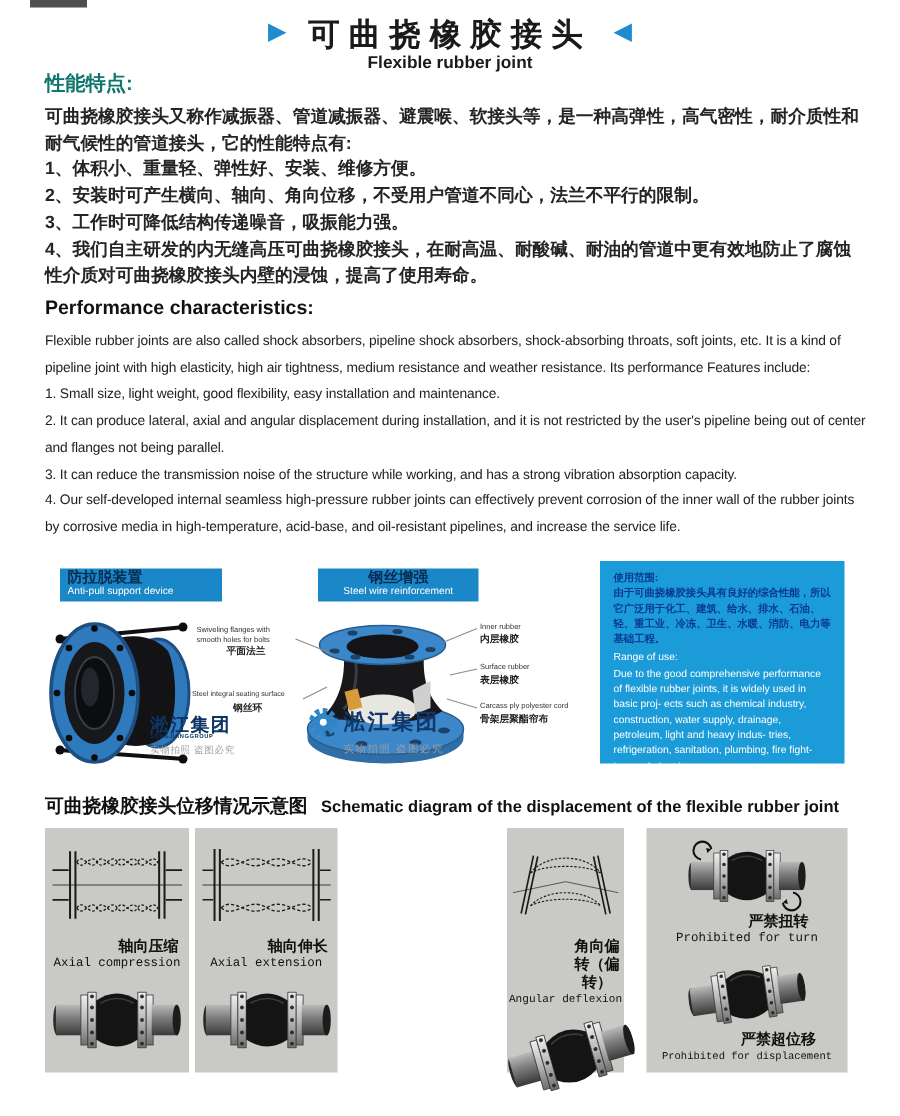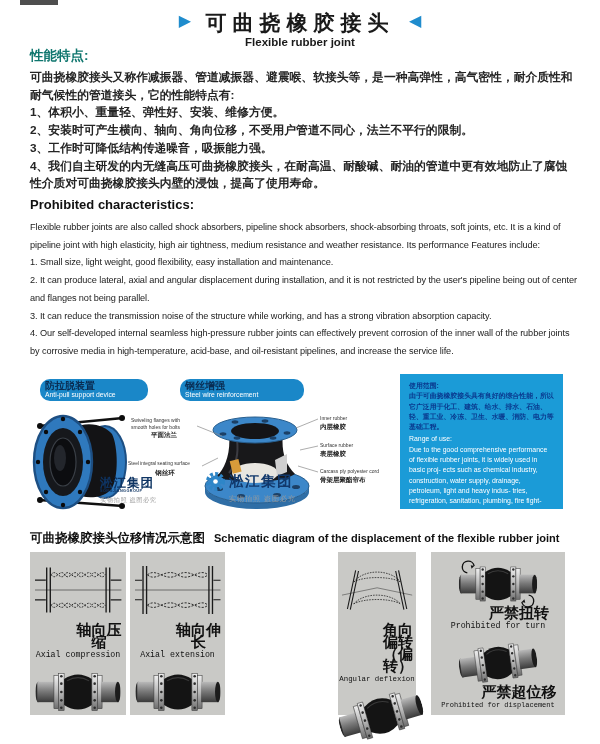--- a/index.html
+++ b/index.html
@@ -12,25 +12,25 @@
   #title-row{left:0;top:9px;width:600px;text-align:center;}
   #title-row .arrow{color:#1f8ccd;font-size:16px;vertical-align:4px;}
   #title-row .t{font-size:21px;font-weight:700;letter-spacing:6px;color:#1a1a1a;margin:16px 10px;}
   #subtitle{left:0;top:36px;width:600px;text-align:center;font-size:11.5px;font-weight:700;color:#1a1a1a;}
   
   #cn-head{left:30px;top:47px;font-size:13.5px;font-weight:700;color:#0f766e;}
   #cn-block{left:30px;top:69px;width:547px;font-size:11.8px;line-height:17.7px;font-weight:600;color:#252525;}
   #en-head{left:30px;top:197px;font-size:13px;font-weight:700;color:#111;}
   #en-block{left:30px;top:219px;width:547px;font-size:9.2px;letter-spacing:-0.1px;line-height:17.7px;color:#222;}
   
-  .chip{height:22px;background:#1a87c8;padding:1px 5px 12px 5px;box-sizing:border-box;border-radius:10px;}
+  .chip{height:22px;background:#1a87c8;padding:1px 5px 12px 5px;box-sizing:border-box;}
   .chip .c1{font-size:10px;font-weight:700;color:#092c52;line-height:11px;}
   .chip .c2{font-size:6.8px;color:#fff;line-height:8px;}
   #chip-left{left:40px;top:379px;width:108px;}
-  #chip-right{left:180px;top:379px;width:124px;}
+  #chip-right{left:212px;top:379px;width:107px;text-align:center;}
   
   .ann .en{font-size:5px;color:#333;line-height:6.5px;white-space:pre-line;}
   .ann .cn{font-size:6.5px;font-weight:700;color:#222;margin-top:2px;}
   .ann{line-height:6.5px;}
   #ann-l1{left:131px;top:417px;width:66px;}
   #ann-l2{left:128px;top:461px;width:74px;}
   #ann-r1{left:320px;top:415px;width:80px;}
   #ann-r2{left:320px;top:442px;width:80px;}
   #ann-r3{left:320px;top:468px;width:80px;}
   .nowrap{white-space:nowrap;}
@@ -51,21 +51,21 @@
   #usage .h-en{font-size:6.9px;color:#fff;line-height:10.3px;margin-top:2px;}
   #usage .b-en{font-size:6.9px;color:#fff;line-height:10.3px;}
   
   #schem-head{left:30px;top:528px;width:560px;}
   #schem-head .cn{font-size:12.5px;font-weight:700;color:#111;margin-right:9px;margin-top:44px;}
   #schem-head .en{font-size:11px;font-weight:700;color:#111;}
   .panel{top:552px;height:163px;background:#c9c9c6;box-sizing:border-box;text-align:center;}
   #p1{left:30px;width:96px;} #p2{left:130px;width:95px;} #p3{left:235px;width:99px;}
   #p4{left:338px;width:78px;} #p5{left:431px;width:134px;}
   .diag{display:block;margin:6px auto 0 auto;width:90%;height:64px;}
-  .pl-cn{font-size:15px;font-weight:700;color:#111;font-family:Liberation Mono, monospace;margin-top:4px;line-height:12px;padding-left:42px;}
+  .pl-cn{font-size:10px;font-weight:700;color:#111;font-family:Liberation Sans, sans-serif;margin-top:4px;line-height:12px;padding-left:42px;}
   .pl-en{font-size:8.3px;color:#111;font-family:"Liberation Mono","DejaVu Sans Mono",monospace;line-height:10px;}
   .photo{display:block;margin:7px auto 0 auto;width:86px;height:50px;}
   #p5 .photo{margin-top:9px;width:112px;height:46px;}
   #p5 .pl-cn{margin-top:2px;}
   svg{overflow:visible;}
 </style>
 </head>
 <body>
 
 <div id="page">
@@ -118,21 +118,21 @@
 
   <div id="cn-head" class="abs">性能特点:</div>
   <div id="cn-block" class="abs">
     <div>可曲挠橡胶接头又称作减振器、管道减振器、避震喉、软接头等，是一种高弹性，高气密性，耐介质性和耐气候性的管道接头，它的性能特点有:</div>
     <div>1、体积小、重量轻、弹性好、安装、维修方便。</div>
     <div>2、安装时可产生横向、轴向、角向位移，不受用户管道不同心，法兰不平行的限制。</div>
     <div>3、工作时可降低结构传递噪音，吸振能力强。</div>
     <div>4、我们自主研发的内无缝高压可曲挠橡胶接头，在耐高温、耐酸碱、耐油的管道中更有效地防止了腐蚀性介质对可曲挠橡胶接头内壁的浸蚀，提高了使用寿命。</div>
   </div>
 
-  <div id="en-head" class="abs">Prohibited characteristics:</div>
+  <div id="en-head" class="abs">Performance characteristics:</div>
   <div id="en-block" class="abs">
     <div>Flexible rubber joints are also called shock absorbers, pipeline shock absorbers, shock-absorbing throats, soft joints, etc. It is a kind of pipeline joint with high elasticity, high air tightness, medium resistance and weather resistance. Its performance Features include:</div>
     <div>1. Small size, light weight, good flexibility, easy installation and maintenance.</div>
     <div>2. It can produce lateral, axial and angular displacement during installation, and it is not restricted by the user's pipeline being out of center and flanges not being parallel.</div>
     <div>3. It can reduce the transmission noise of the structure while working, and has a strong vibration absorption capacity.</div>
     <div>4. Our self-developed internal seamless high-pressure rubber joints can effectively prevent corrosion of the inner wall of the rubber joints by corrosive media in high-temperature, acid-base, and oil-resistant pipelines, and increase the service life.</div>
   </div>
 
   <div id="chip-left" class="abs chip">
     <div class="c1">防拉脱装置</div>

